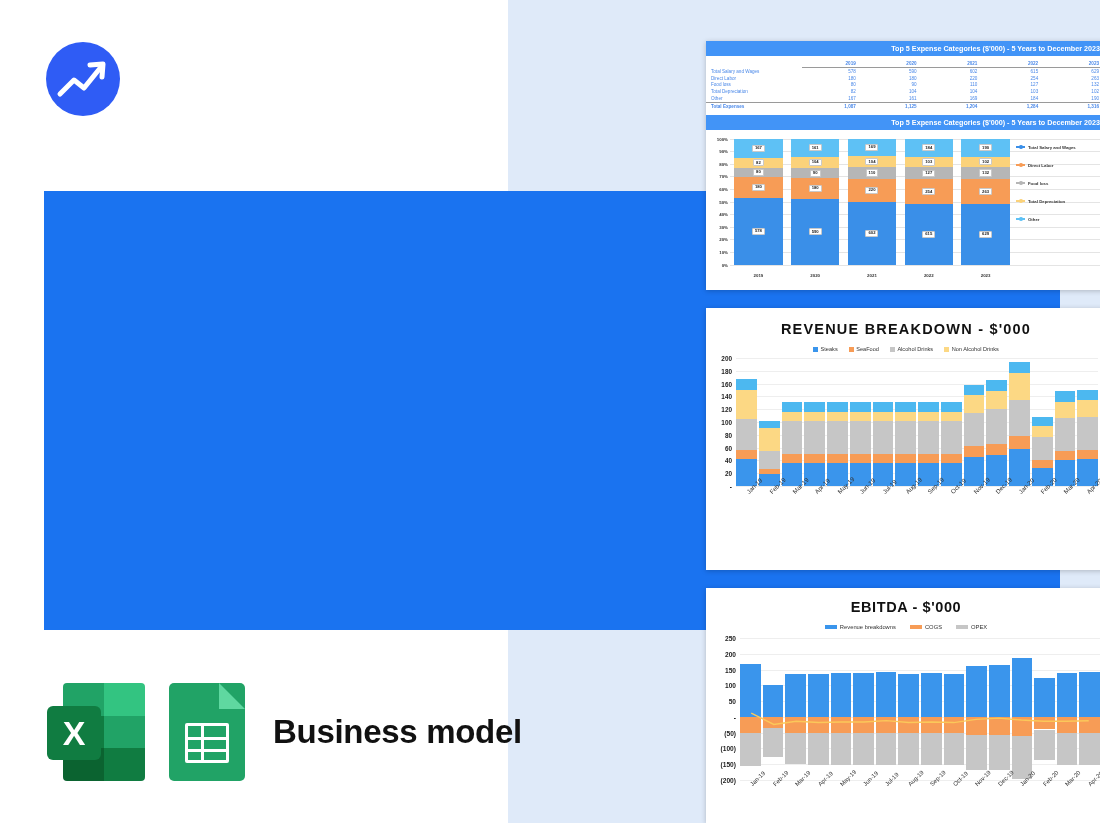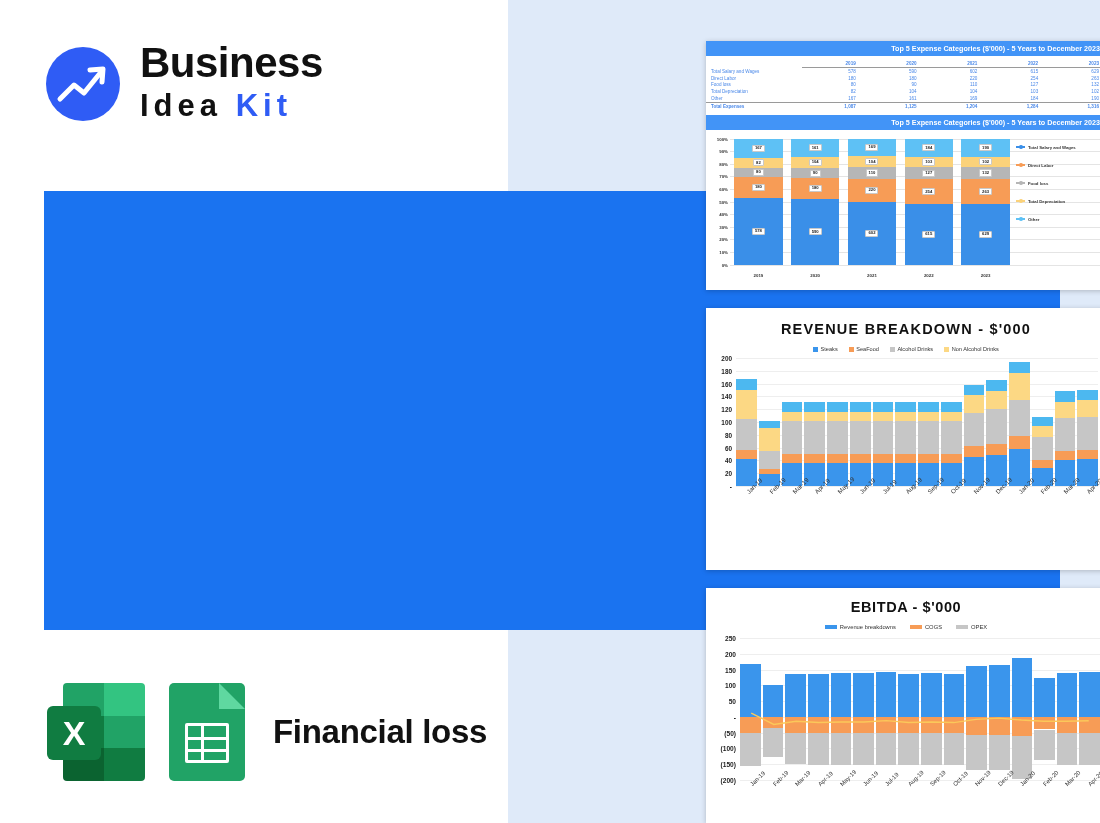--- a/index.html
+++ b/index.html
@@ -122,24 +122,20 @@
   <div class="panel-lightblue"></div>
   <div class="banner-blue"></div>
 
   <div class="logo-wrap">
     <div class="logo-mark">
       <svg width="74" height="74" viewBox="0 0 74 74">
         <path d="M14 52 L28 38 L38 46 L55 25" stroke="#ffffff" stroke-width="5" fill="none" stroke-linecap="round" stroke-linejoin="round"></path>
         <path d="M44 23 L57 22 L56 35" stroke="#ffffff" stroke-width="5" fill="none" stroke-linecap="round" stroke-linejoin="round"></path>
       </svg>
     </div>
-    <div class="logo-text">
-      <div class="logo-line1">Business</div>
-      <div class="logo-line2"><span>Idea </span><span class="logo-kit">Kit</span></div>
-    </div>
   </div>
 
 
   <div class="footer-row">
     <div class="icon-excel">
       <div class="xl-grid">
         <div class="xl-a"></div>
           <div class="xl-b"></div>
         <div class="xl-c"></div>
           <div class="xl-d"></div>
@@ -148,21 +144,21 @@
       </div>
       <div class="xl-badge">X</div>
     </div>
     <div class="icon-sheets">
       <div class="sh-body"></div>
       <div class="sh-fold"></div>
       <div class="sh-table">
           <div class="sh-vline"></div>
         </div>
     </div>
-    <div class="footer-label">Financial loss</div>
+    <div class="footer-label">Business model</div>
   </div>
 
   <div class="card" id="card-expense">
     <div class="xl-title-bar">Top 5 Expense Categories ($'000) - 5 Years to December 2023</div>
     <table class="exp-table">
       <thead>
           <tr id="exp-head">
             <th class="lbl"></th>
             <th>2019</th>
             <th>2020</th>

